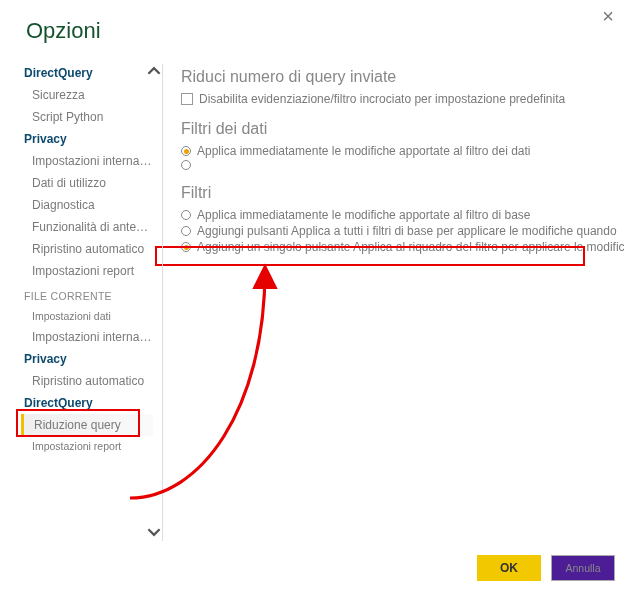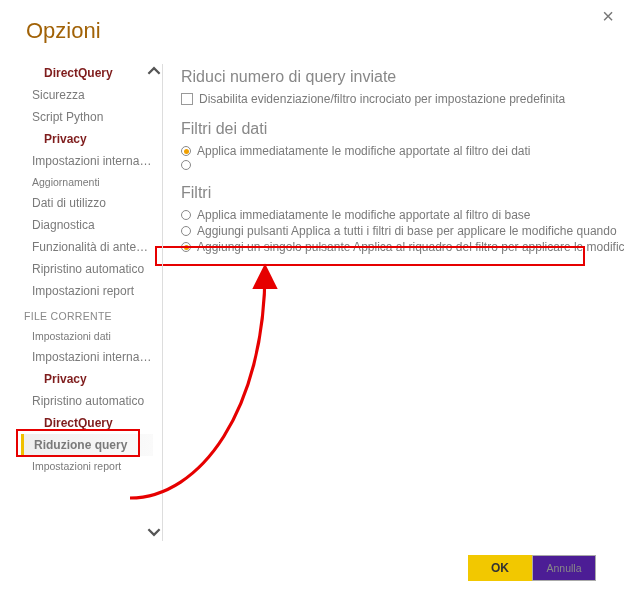--- a/index.html
+++ b/index.html
@@ -22,21 +22,21 @@
     color: #777;
     cursor: pointer;
     line-height: 1;
   }
   .title {
     position: absolute;
     left: 26px;
     top: 18px;
     font-size: 22px;
     font-weight: 400;
-    color: #a16207;
+    color: #14532d;
   }
   .dialog-body {
     position: absolute;
     left: 18px;
     top: 62px;
     right: 0;
     bottom: 60px;
     display: flex;
   }
   .sidebar {
@@ -49,24 +49,23 @@
   }
   .sidebar .item {
     padding: 4px 0 4px 10px;
     color: #7a7a7a;
     cursor: pointer;
     white-space: nowrap;
     overflow: hidden;
     text-overflow: ellipsis;
   }
   .sidebar .item.bold {
-    color: #7f1d1d;
+    color: #0c4a6e;
     font-weight: 600;
     padding-left: 2px;
-    margin-left: 20px;
   }
   .sidebar .item.small {
     font-size: 10.5px;
   }
   .sidebar .section-head {
     font-size: 10.5px;
     color: #888;
     letter-spacing: 0.3px;
     padding: 8px 0 4px 2px;
   }
@@ -160,23 +159,24 @@
     pointer-events:none;
   }
   
   .arrow-svg {
     position:absolute;
     pointer-events:none;
   }
   
   .buttons {
     position:absolute;
-    right: 28px;
+    right: 9px;
     bottom: 20px;
     display:flex;
+    gap:10px;
   }
   .btn {
     min-width: 64px;
     height: 26px;
     display:flex;align-items:center;justify-content:center;
     font-size: 12px;
     cursor:pointer;
   }
   .btn-ok {
     background:#f2c800;
@@ -200,36 +200,35 @@
 
 <div class="dialog-body">
   <div class="sidebar">
     <div class="sidebar-inner">
       <div class="item bold">DirectQuery</div>
       <div class="item">Sicurezza</div>
       <div class="item">Script Python</div>
 
       <div class="item bold">Privacy</div>
       <div class="item">Impostazioni internazionali</div>
-      <div class="item small">Aggiornamenti</div>
       <div class="item">Dati di utilizzo</div>
       <div class="item">Diagnostica</div>
       <div class="item">Funzionalità di anteprima</div>
       <div class="item">Ripristino automatico</div>
       <div class="item">Impostazioni report</div>
 
       <div class="section-head">FILE CORRENTE</div>
       <div class="item small">Impostazioni dati</div>
       <div class="item">Impostazioni internazionali</div>
 
       <div class="item bold">Privacy</div>
       <div class="item">Ripristino automatico</div>
 
       <div class="item bold">DirectQuery</div>
-      <div style="position:relative;font-weight:bold;">
+      <div style="position:relative;">
         <div class="item selected">Riduzione query</div>
         <div class="red-box" style="top:-5px;"></div>
       </div>
       <div class="item small">Impostazioni report</div>
     </div>
 
     <div class="scrolltrack">
       <svg class="chevron chev-up" viewBox="0 0 10 10">
           <path d="M1 7 L5 3 L9 7" fill="none" stroke="#555" stroke-width="1.6"></path>
         </svg>

